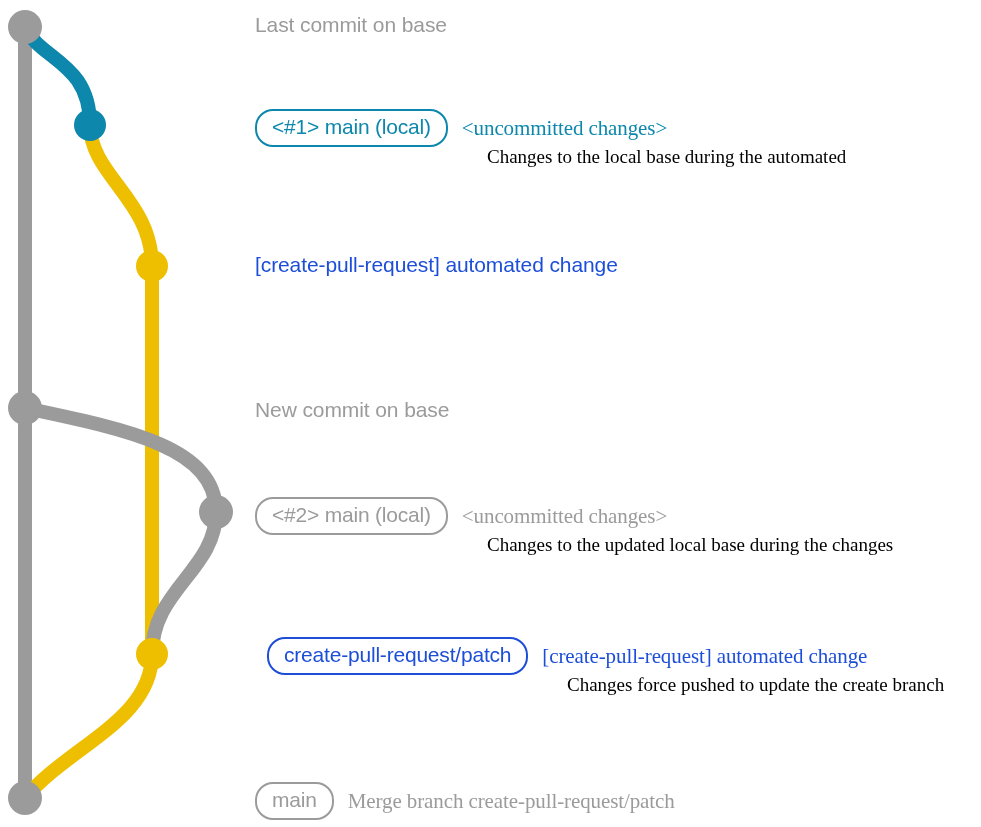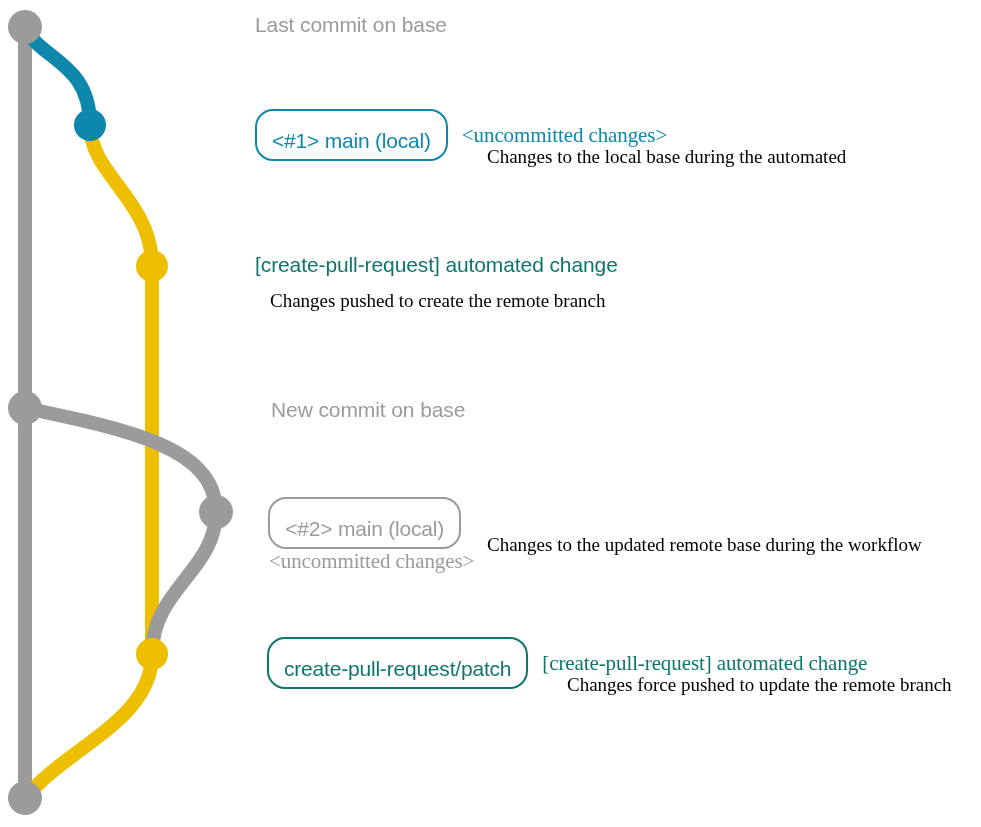--- a/index.html
+++ b/index.html
@@ -45,21 +45,21 @@
     white-space: nowrap;
   }
 
   .pill {
     display: inline-flex;
     align-items: center;
     justify-content: center;
     box-sizing: border-box;
     border: 2px solid currentColor;
     border-radius: 18px;
-    padding: 18px 15px 6px 15px;
+    padding: 4px 15px 6px 15px;
     font-family: "Liberation Sans", sans-serif;
     font-size: 21px;
     letter-spacing: -0.2px;
     white-space: nowrap;
     line-height: 1.15;
   }
 
   .ref-text {
     font-family: Liberation Serif, serif;
     font-size: 21px;
@@ -71,21 +71,21 @@
   .subtitle {
     position: absolute;
     font-family: "Liberation Serif", serif;
     font-size: 19px;
     color: #000000;
     white-space: nowrap;
     letter-spacing: 0px;
   }
 
   .c-blue   { color: #0d87ac; }
-  .c-yellow { color: #0f766e; }
+  .c-yellow { color: #1d4ed8; }
   .c-gray   { color: #9b9b9b; }
 </style>
 </head>
 <body>
 
 <svg id="graph-svg" viewBox="0 0 981 827">
 
   <path d="M 25 27 L 25 798" fill="none" stroke="#9b9b9b" stroke-width="14" stroke-linecap="round"></path>
 
   <path d="M 25 27 C 40 60, 90 62, 90 125" fill="none" stroke="#0d87ac" stroke-width="14" stroke-linecap="round"></path>
@@ -113,32 +113,35 @@
 
   <div class="row" style="left:255px; top:109px;">
     <span class="pill c-blue">&lt;#1&gt; main (local)</span>
     <span class="ref-text c-blue">&lt;uncommitted changes&gt;</span>
   </div>
   <div class="subtitle" style="left:487px; top:146px;">Changes to the local base during the automated</div>
 
   <div class="row" style="left:255px; top:253px;">
     <span class="plain-label c-yellow">[create-pull-request] automated change</span>
   </div>
-  <div class="subtitle" style="left:270px; top:290px;">Changes pushed to create the remote branch</div>
 
-  <div class="row" style="left:255px; top:398px;margin-left:16px;">
+  <div class="row" style="left:255px; top:398px;">
     <span class="plain-label c-gray">New commit on base</span>
   </div>
 
-  <div class="row" style="left:255px; top:497px;flex-direction:column;">
+  <div class="row" style="left:255px; top:497px;">
     <span class="pill c-gray">&lt;#2&gt; main (local)</span>
     <span class="ref-text c-gray">&lt;uncommitted changes&gt;</span>
   </div>
-  <div class="subtitle" style="left:487px; top:534px;">Changes to the updated remote base during the workflow</div>
+  <div class="subtitle" style="left:487px; top:534px;">Changes to the updated local base during the changes</div>
 
   <div class="row" style="left:267px; top:637px;">
     <span class="pill c-yellow">create-pull-request/patch</span>
     <span class="ref-text c-yellow">[create-pull-request] automated change</span>
   </div>
-  <div class="subtitle" style="left:567px; top:674px;">Changes force pushed to update the remote branch</div>
+  <div class="subtitle" style="left:567px; top:674px;">Changes force pushed to update the create branch</div>
 
+  <div class="row" style="left:255px; top:782px;">
+    <span class="pill c-gray">main</span>
+    <span class="ref-text c-gray">Merge branch create-pull-request/patch</span>
+  </div>
 
 </div>
 
 </body></html>

